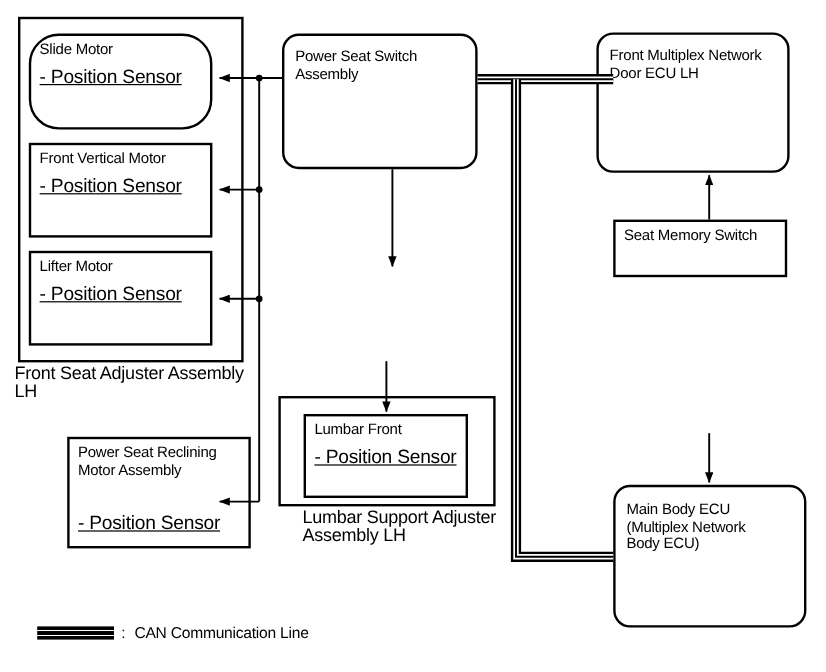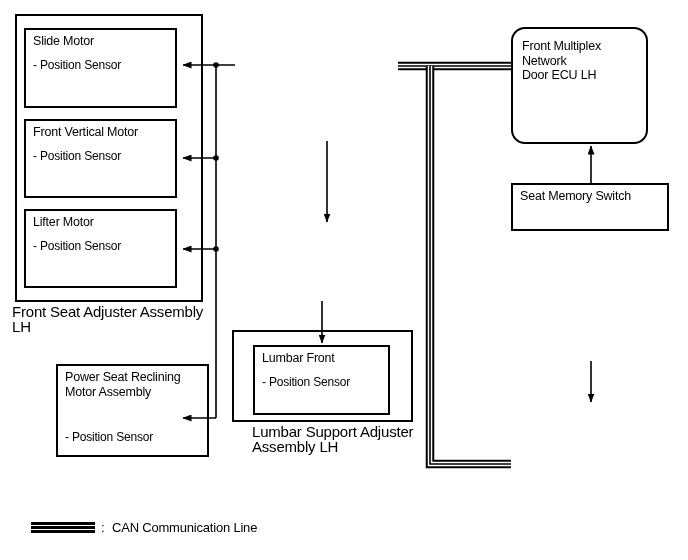--- a/index.html
+++ b/index.html
@@ -34,24 +34,25 @@
     right: 4px;
     font-size: 12.5px;
     line-height: 14.5px;
     white-space: pre-line;
     letter-spacing: -0.2px;
   }
   .box-sub {
     position: absolute;
     left: 7px;
     right: 4px;
-    font-size: 12px;
+    font-size: 16px;
     line-height: 14.5px;
     white-space: pre-line;
     letter-spacing: -0.2px;
+    text-decoration: underline;
   }
   .caption {
     position: absolute;
     font-size: 15px;
     line-height: 14.5px;
     white-space: pre-line;
     letter-spacing: -0.2px;
   }
   .outer-group {
     position: absolute;
@@ -86,21 +87,21 @@
     letter-spacing: -0.2px;
   }
 </style>
 </head>
 <body>
 
 <div id="canvas">
 
   <div class="outer-group" style="left:15px; top:14px; width:188px; height:288px;"></div>
 
-  <div class="box" style="left:24px; top:28px; width:153px; height:80px;">
+  <div class="box" style="left:24px; top:28px; width:153px; height:80px;border-radius:25px;">
     <div class="box-label">Slide Motor</div>
     <div class="box-sub" style="top:28px;">- Position Sensor</div>
   </div>
 
   <div class="box" style="left:24px; top:119px; width:153px; height:79px;">
     <div class="box-label">Front Vertical Motor</div>
     <div class="box-sub" style="top:28px;">- Position Sensor</div>
   </div>
 
   <div class="box" style="left:24px; top:209px; width:153px; height:79px;">
@@ -109,42 +110,51 @@
   </div>
 
   <div class="caption" style="left:12px; top:305px; width:200px;">Front Seat Adjuster Assembly LH</div>
 
   <div class="box" style="left:24px; top:364px; width:153px; height:93px;margin-left:32px;">
     <div class="box-label">Power Seat Reclining
 Motor Assembly</div>
     <div class="box-sub" style="top:64px;">- Position Sensor</div>
   </div>
 
+  <div class="box box-round" style="left:235px; top:28px; width:163px; height:113px;">
+    <div class="box-label" style="left:9px; top:10px;">Power Seat Switch
+Assembly</div>
+  </div>
 
 
   <div class="outer-group" style="left:232px; top:330px; width:181px; height:92px;"></div>
 
   <div class="box" style="left:253px; top:345px; width:137px; height:70px;">
     <div class="box-label">Lumbar Front</div>
     <div class="box-sub" style="top:28px;">- Position Sensor</div>
   </div>
 
   <div class="caption" style="left:252px; top:425px; width:200px;">Lumbar Support Adjuster
 Assembly LH</div>
 
-  <div class="box box-round" style="left:511px; top:27px; width:137px; height:117px;">
+  <div class="box box-round" style="left:497px; top:27px; width:161px; height:117px;">
     <div class="box-label" style="left:9px; top:10px;">Front Multiplex Network
 Door ECU LH</div>
   </div>
 
-  <div class="box" style="left:511px; top:183px; width:158px; height:48px;">
+  <div class="box" style="left:511px; top:183px; width:145px; height:48px;">
     <div class="box-label">Seat Memory Switch</div>
   </div>
 
 
+  <div class="box box-round" style="left:511px; top:404px; width:161px; height:119px;">
+    <div class="box-label" style="left:9px; top:11px;">Main Body ECU
+(Multiplex Network
+Body ECU)</div>
+  </div>
 
   <svg class="wires" viewBox="0 0 688 560" xmlns="http://www.w3.org/2000/svg">
     <defs>
       <marker id="arrowhead" markerWidth="9" markerHeight="7" refX="8.5" refY="3.5" orient="auto" markerUnits="userSpaceOnUse">
         <polygon points="0 0, 9 3.5, 0 7" fill="#000000"></polygon>
       </marker>
     </defs>
 
     <path d="M 235 65 L 216 65 L 216 418" stroke="#000000" stroke-width="1.6" fill="none"></path>
 

